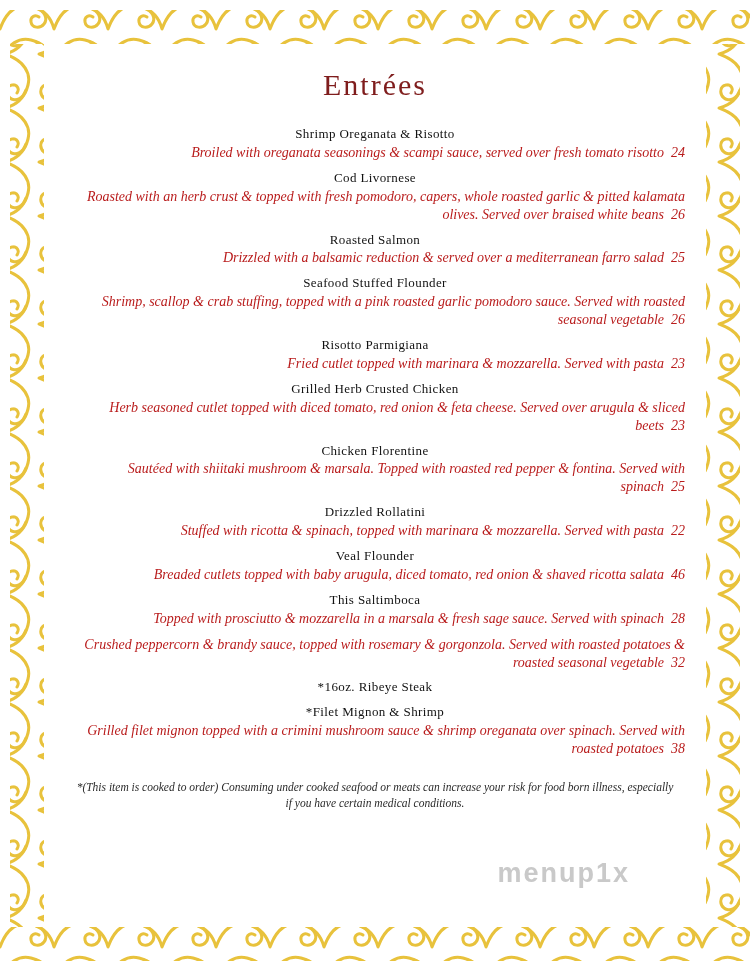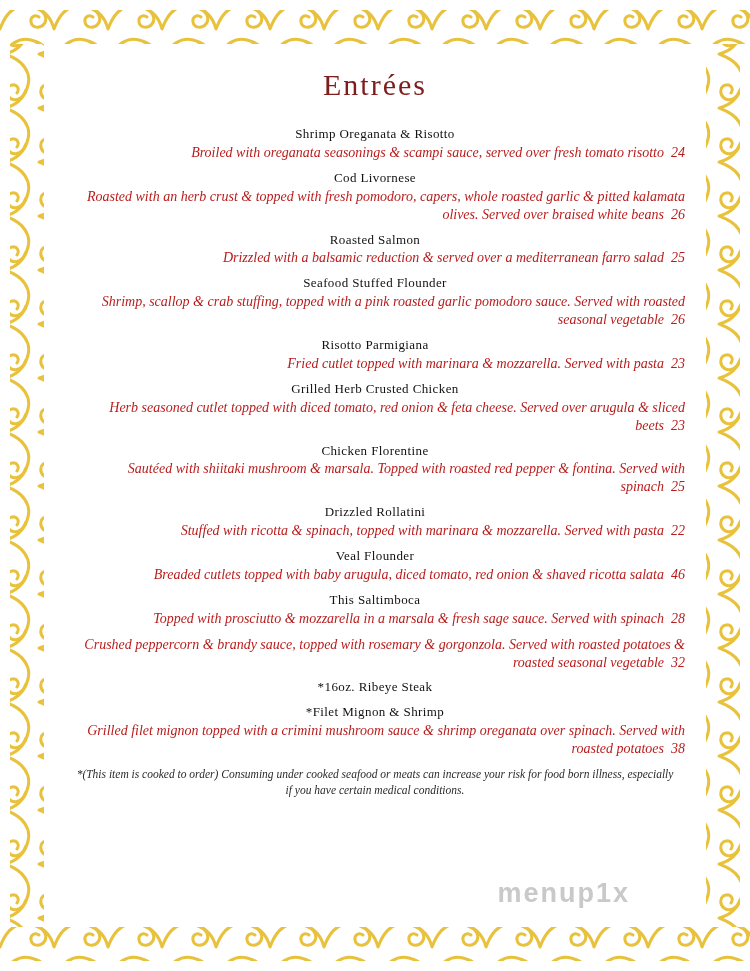--- a/index.html
+++ b/index.html
@@ -47,26 +47,26 @@
     color: #b91c1c;
     text-align: right;
   }
   .item-desc .price { margin-left: 7px; }
   .footnote {
     font-style: italic;
     font-size: 11.5px;
     line-height: 1.35;
     color: #2a2a2a;
     max-width: 600px;
-    margin: 9px auto 0 auto;
+    margin: 22px auto 0 auto;
   }
   .watermark {
     position: absolute;
     right: 120px;
-    bottom: 62px;
+    bottom: 82px;
     font-family: "Liberation Sans", sans-serif;
     font-weight: bold;
     font-size: 27px;
     letter-spacing: 2px;
     color: #c9c9c9;
   }
 </style>
 </head>
 <body>
 

